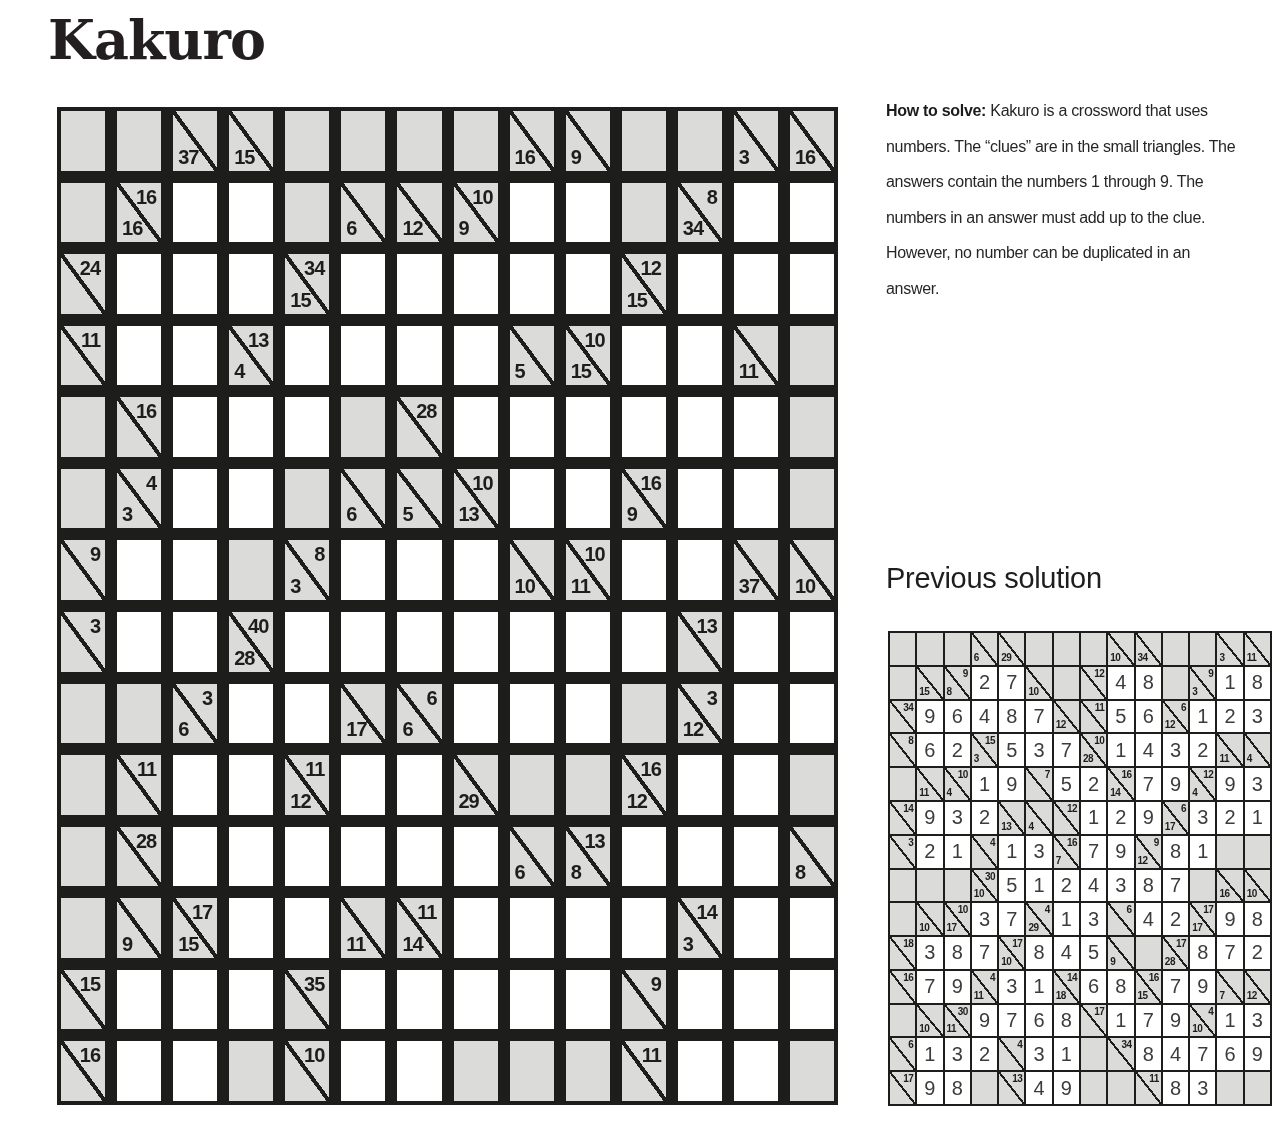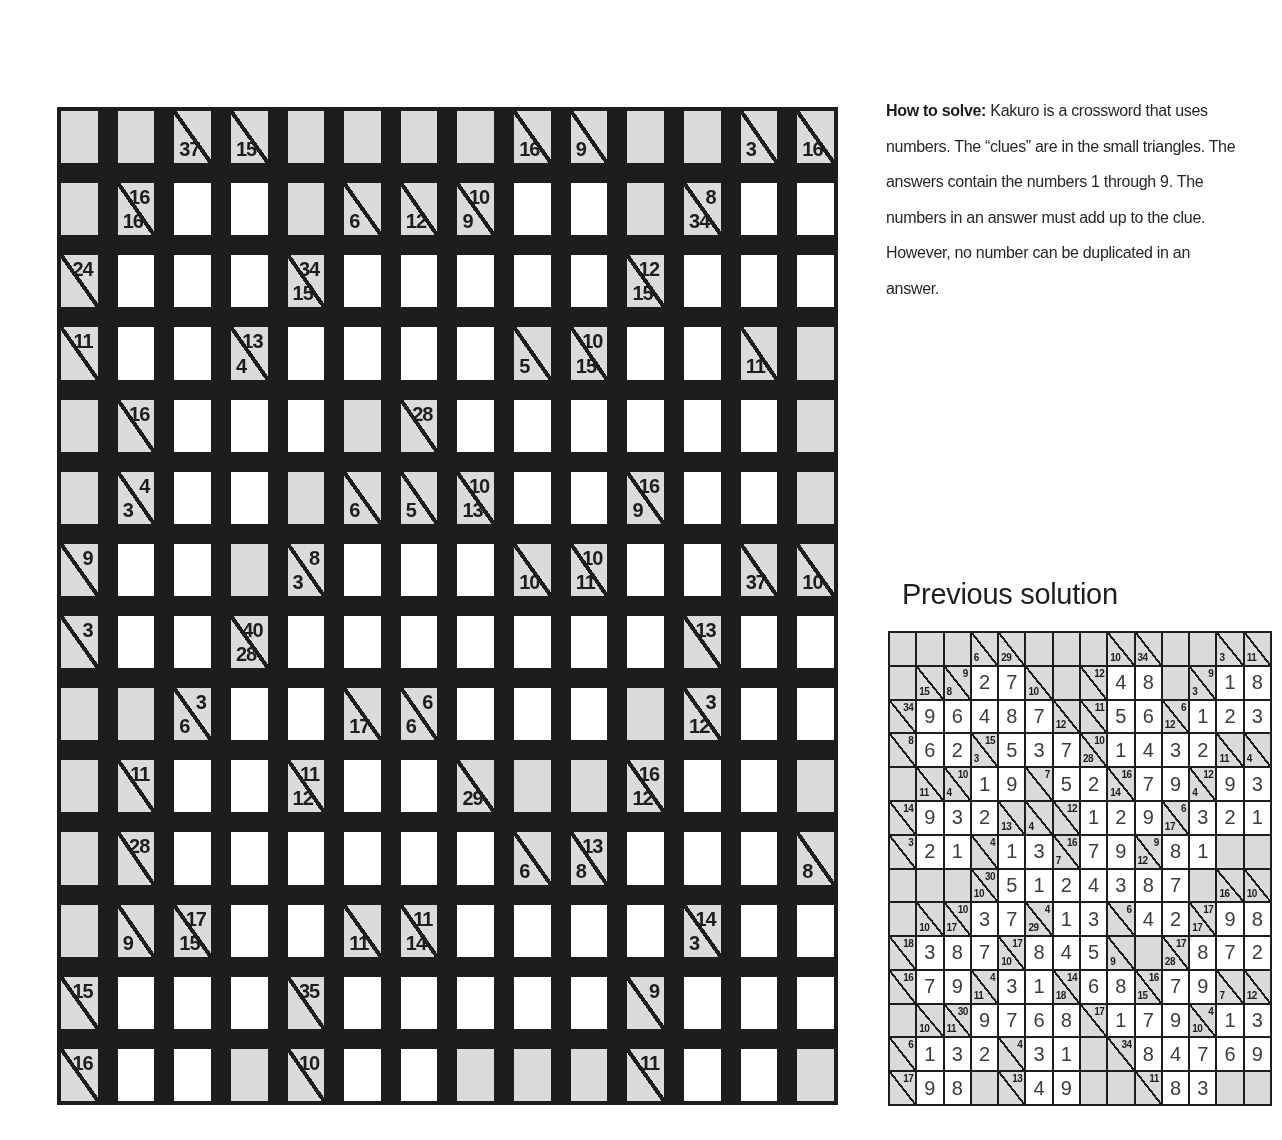--- a/index.html
+++ b/index.html
@@ -6,21 +6,21 @@
   #page{position:relative;width:1282px;height:1140px;background:#ffffff;overflow:hidden;
         font-family:"Liberation Sans",sans-serif;color:#231f20;}
 
   #title{position:absolute;left:48px;top:8px;margin:0;
          font-family:"DejaVu Serif",serif;font-weight:bold;font-size:54px;
          letter-spacing:-1px;color:#231f20;}
 
   
   .kgrid{position:absolute;display:grid;background:#1d1d1b;box-sizing:border-box;}
   #main-grid{left:57px;top:107px;width:781px;height:998px;
-             border:4px solid #1d1d1b;gap:20px;
+             border:4px solid #1d1d1b;gap:12px;
              grid-template-columns:repeat(14,1fr);grid-template-rows:repeat(14,1fr);}
   #solution-grid{left:888px;top:631px;width:384px;height:475px;
              border:2px solid #1d1d1b;gap:2px;
              grid-template-columns:repeat(14,1fr);grid-template-rows:repeat(14,1fr);}
 
   .cell{position:relative;background:#ffffff;}
   .cell.blank{background:#dbdbda;}
   .cell.clue{background:#dbdbda;}
   #main-grid .cell.clue{
      background-image:linear-gradient(to bottom left,
@@ -37,28 +37,29 @@
   #solution-grid .across{top:2px;right:2px;font-size:10px;letter-spacing:-0.5px;}
   #solution-grid .down{bottom:2px;left:2px;font-size:10px;letter-spacing:-0.5px;}
 
   .val{position:absolute;inset:0;display:flex;align-items:center;justify-content:center;
        font-size:20px;color:#3c3c3c;}
 
   
   #howto{position:absolute;left:886px;top:93px;width:352px;margin:0;
          font-size:16px;line-height:35.5px;letter-spacing:-0.3px;color:#262626;}
   #howto b{color:#1b1b1b;}
-  #prev-heading{position:absolute;left:886px;top:562px;margin:16px;
+  #prev-heading{position:absolute;left:886px;top:562px;margin:0;
          font-size:29px;font-weight:400;color:#1e1e1e;letter-spacing:-0.3px;}
 </style>
 </head>
 <body>
 
 <div id="page">
 
+  <h1 id="title">Kakuro</h1>
 
   <div id="main-grid" class="kgrid">
       <div class="cell blank"></div>
       <div class="cell blank"></div>
       <div class="cell clue">
         <span class="down">37</span>
       </div>
       <div class="cell clue">
         <span class="down">15</span>
       </div>

